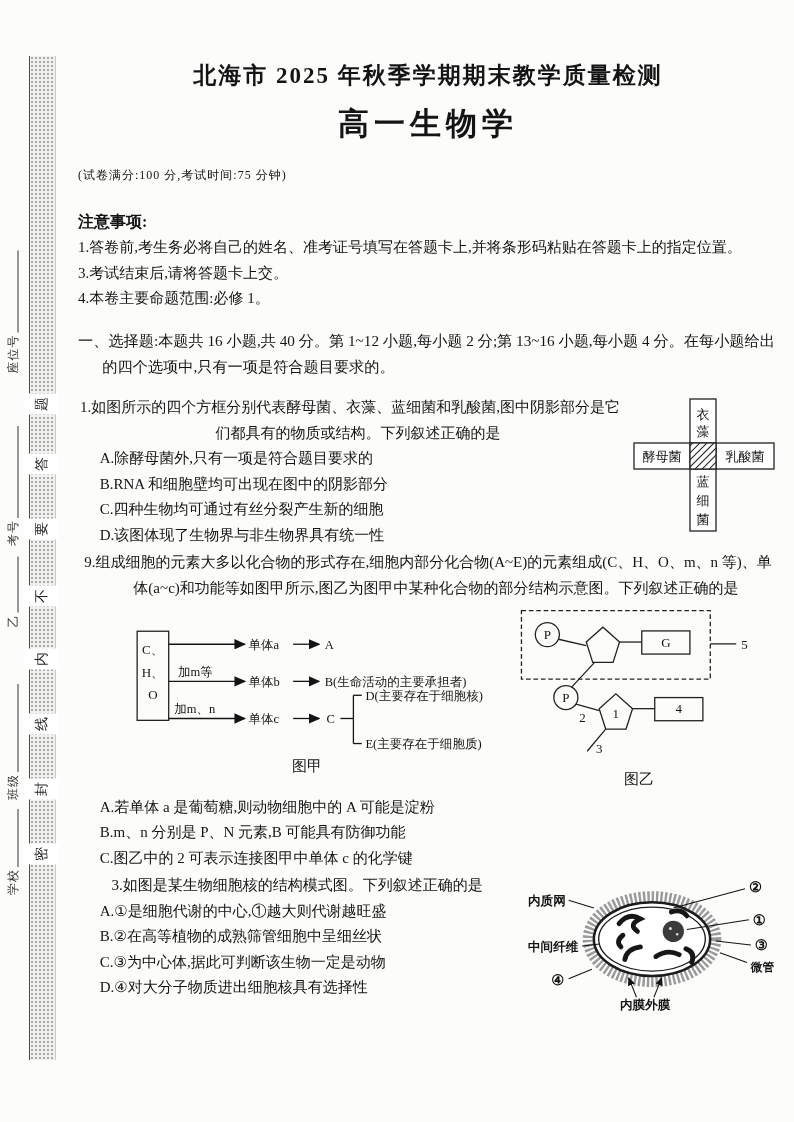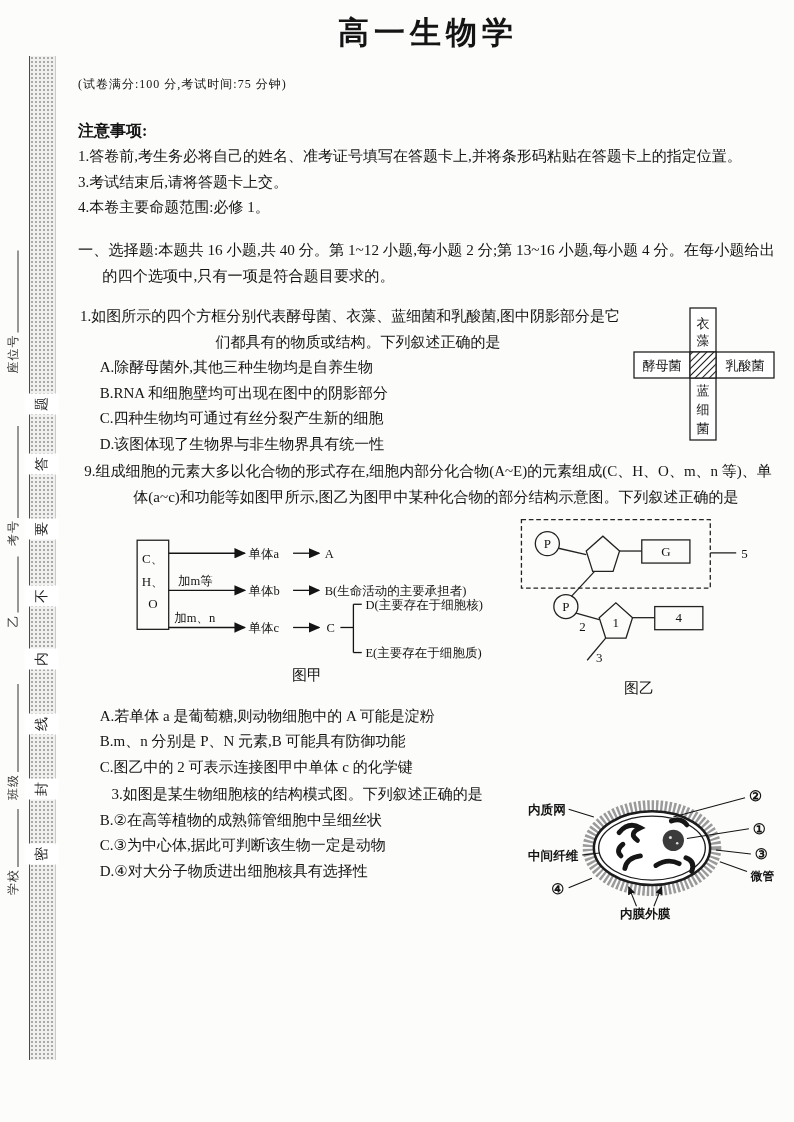--- a/index.html
+++ b/index.html
@@ -57,20 +57,21 @@
       <span class="seal-char" style="top:523px">不</span>
       <span class="seal-char" style="top:586px">内</span>
       <span class="seal-char" style="top:651px">线</span>
       <span class="seal-char" style="top:716px">封</span>
       <span class="seal-char" style="top:781px">密</span>
     </div>
   </aside>
 
   <main class="content">
 
+    <h1 class="title">北海市 2025 年秋季学期期末教学质量检测</h1>
     <h2 class="subject">高一生物学</h2>
     <div class="exam-info">(试卷满分:100 分,考试时间:75 分钟)</div>
 
     <section class="notes">
       <div class="notes-heading">注意事项:</div>
       <p class="note-item" style="margin:0">1.答卷前,考生务必将自己的姓名、准考证号填写在答题卡上,并将条形码粘贴在答题卡上的指定位置。</p>
       <p class="note-item" style="margin:0">3.考试结束后,请将答题卡上交。</p>
       <p class="note-item" style="margin:0">4.本卷主要命题范围:必修 1。</p>
     </section>
 
@@ -95,21 +96,21 @@
           <text x="71" y="22">衣</text>
           <text x="71" y="39">藻</text>
           <text x="30" y="64">酵母菌</text>
           <text x="113" y="64">乳酸菌</text>
           <text x="71" y="89">蓝</text>
           <text x="71" y="108">细</text>
           <text x="71" y="127">菌</text>
         </g>
       </svg>
       <p class="qstem">1.如图所示的四个方框分别代表酵母菌、衣藻、蓝细菌和乳酸菌,图中阴影部分是它们都具有的物质或结构。下列叙述正确的是</p>
-      <div class="opt">A.除酵母菌外,其他三种生物均是自养生物</div>
+      <div class="opt">A.除酵母菌外,只有一项是符合题目要求的</div>
       <div class="opt">B.RNA 和细胞壁均可出现在图中的阴影部分</div>
       <div class="opt">C.四种生物均可通过有丝分裂产生新的细胞</div>
       <div class="opt">D.该图体现了生物界与非生物界具有统一性</div>
       <div class="clear"></div>
     </div>
 
     <div class="question">
       <p class="qstem">9.组成细胞的元素大多以化合物的形式存在,细胞内部分化合物(A~E)的元素组成(C、H、O、m、n 等)、单体(a~c)和功能等如图甲所示,图乙为图甲中某种化合物的部分结构示意图。下列叙述正确的是</p>
 
       <div class="figrow">
@@ -230,20 +231,21 @@
           <text x="2" y="78">中间纤维</text>
           <text x="26" y="113" font-size="15">④</text>
           <text x="230" y="17" font-size="15">②</text>
           <text x="234" y="51" font-size="15">①</text>
           <text x="236" y="77" font-size="15">③</text>
           <text x="232" y="99" font-size="12">微管</text>
           <text x="123" y="138" text-anchor="middle">内膜外膜</text>
         </g>
       </svg>
       <p class="qstem">3.如图是某生物细胞核的结构模式图。下列叙述正确的是</p>
+      <div class="opt">A.①是细胞代谢的中心,①越大则代谢越旺盛</div>
       <div class="opt">B.②在高等植物的成熟筛管细胞中呈细丝状</div>
       <div class="opt">C.③为中心体,据此可判断该生物一定是动物</div>
       <div class="opt">D.④对大分子物质进出细胞核具有选择性</div>
       <div class="clear"></div>
     </div>
 
   </main>
 </div>
 
 </body></html>

